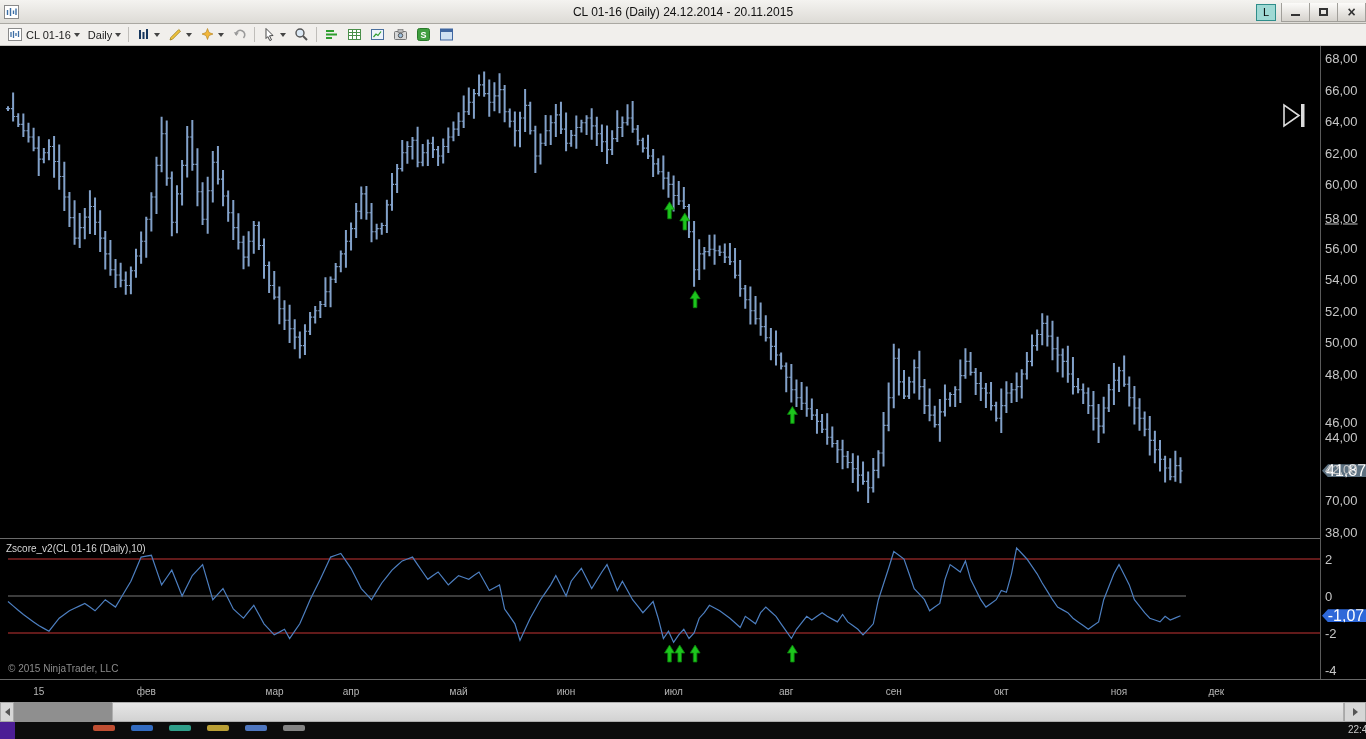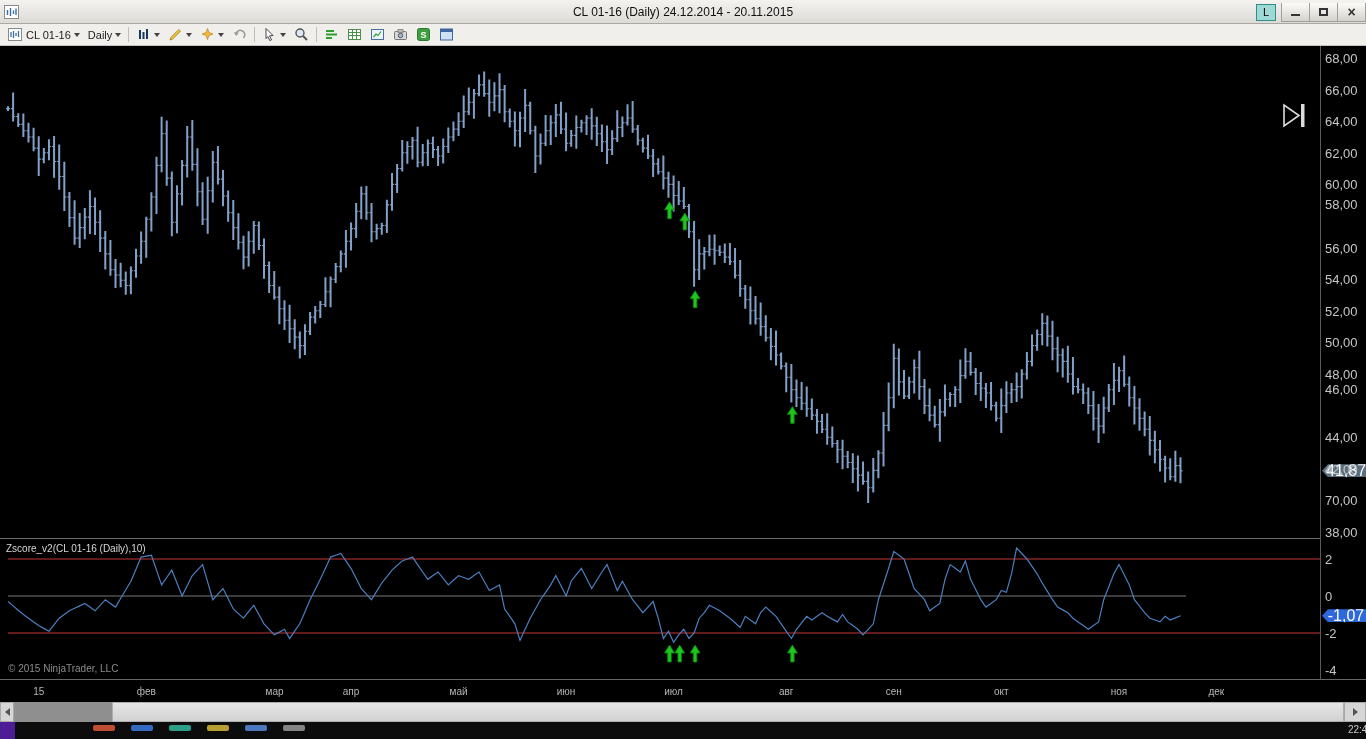--- a/index.html
+++ b/index.html
@@ -238,27 +238,27 @@
     <div class="copyright">© 2015 NinjaTrader, LLC</div>
 
     <div class="axis-strip" id="axis-strip">
       <div class="badge" id="price-badge" style="top: 418.354px; background: rgb(92, 112, 128);">41,87</div>
       <div class="badge" id="ind-badge" style="top: 563.295px; background: rgb(46, 104, 217);">-1,07</div>
     <span class="axis-tick" style="top: 12px;">68,00</span>
         <span class="axis-tick" style="top: 43.6px;">66,00</span>
         <span class="axis-tick" style="top: 75.2px;">64,00</span>
         <span class="axis-tick" style="top: 106.8px;">62,00</span>
         <span class="axis-tick" style="top: 138.4px;">60,00</span>
-        <span class="axis-tick" style="top: 158px;">58,00</span>
+        <span class="axis-tick" style="top: 172px; text-decoration: underline;">58,00</span>
         <span class="axis-tick" style="top: 201.6px;">56,00</span>
         <span class="axis-tick" style="top: 233.2px;">54,00</span>
         <span class="axis-tick" style="top: 264.8px;">52,00</span>
         <span class="axis-tick" style="top: 296.4px;">50,00</span>
         <span class="axis-tick" style="top: 328px;">48,00</span>
-        <span class="axis-tick" style="top: 343px;">46,00</span>
+        <span class="axis-tick" style="top: 376px;">46,00</span>
         <span class="axis-tick" style="top: 391.2px;">44,00</span>
         <span class="axis-tick" style="top: 422.8px;">42,00</span>
         <span class="axis-tick" style="top: 454.4px;">70,00</span>
         <span class="axis-tick" style="top: 486px;">38,00</span>
         <span class="axis-tick" style="top: 513px;">2</span>
         <span class="axis-tick" style="top: 550px;">0</span>
         <span class="axis-tick" style="top: 587px;">-2</span>
         <span class="axis-tick" style="top: 624px;">-4</span>
       </div>
 

